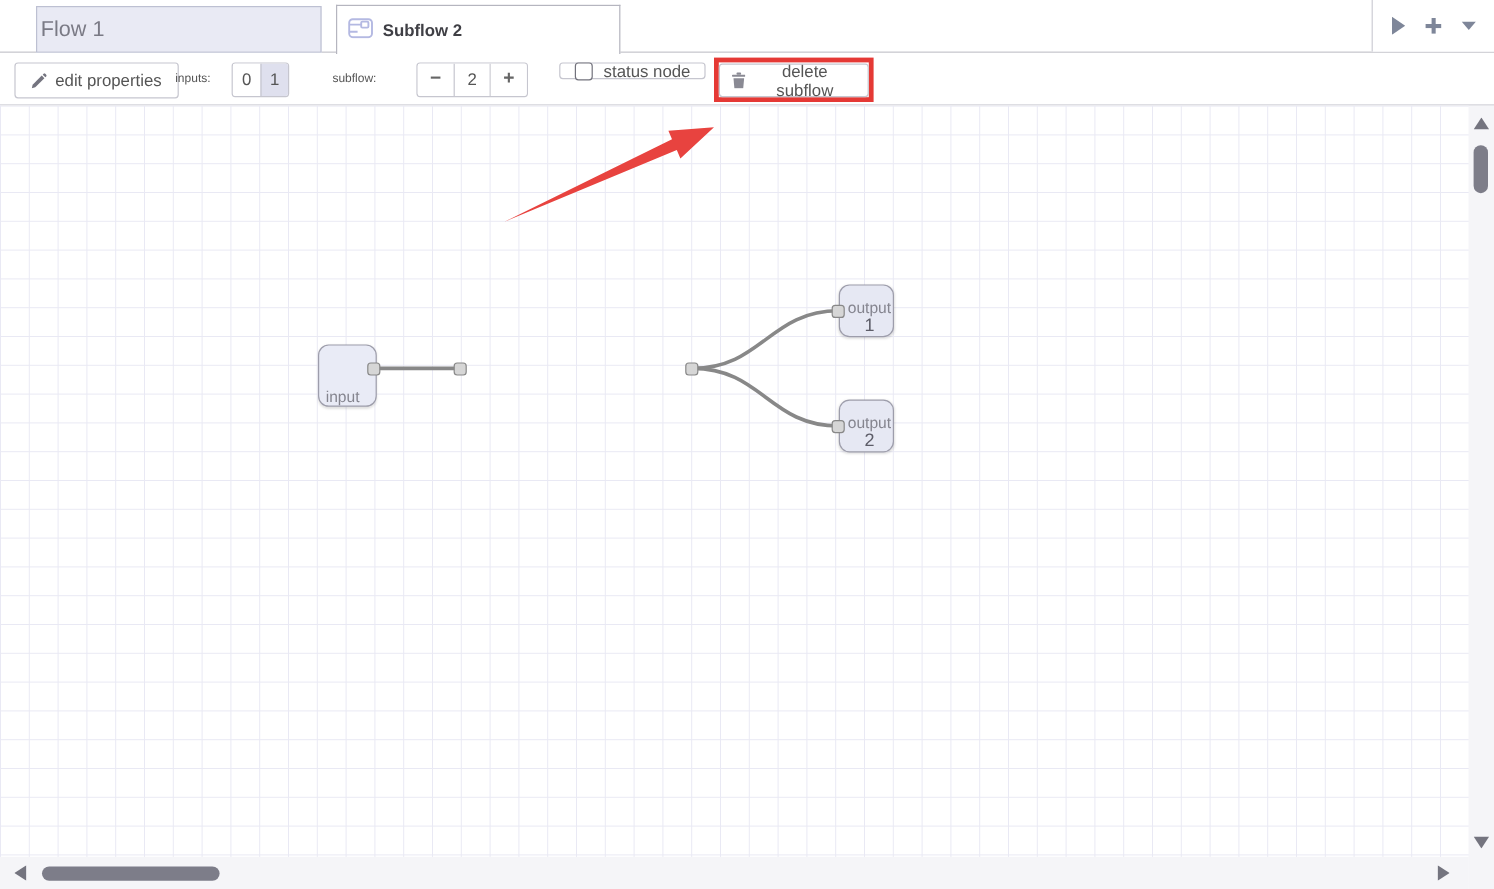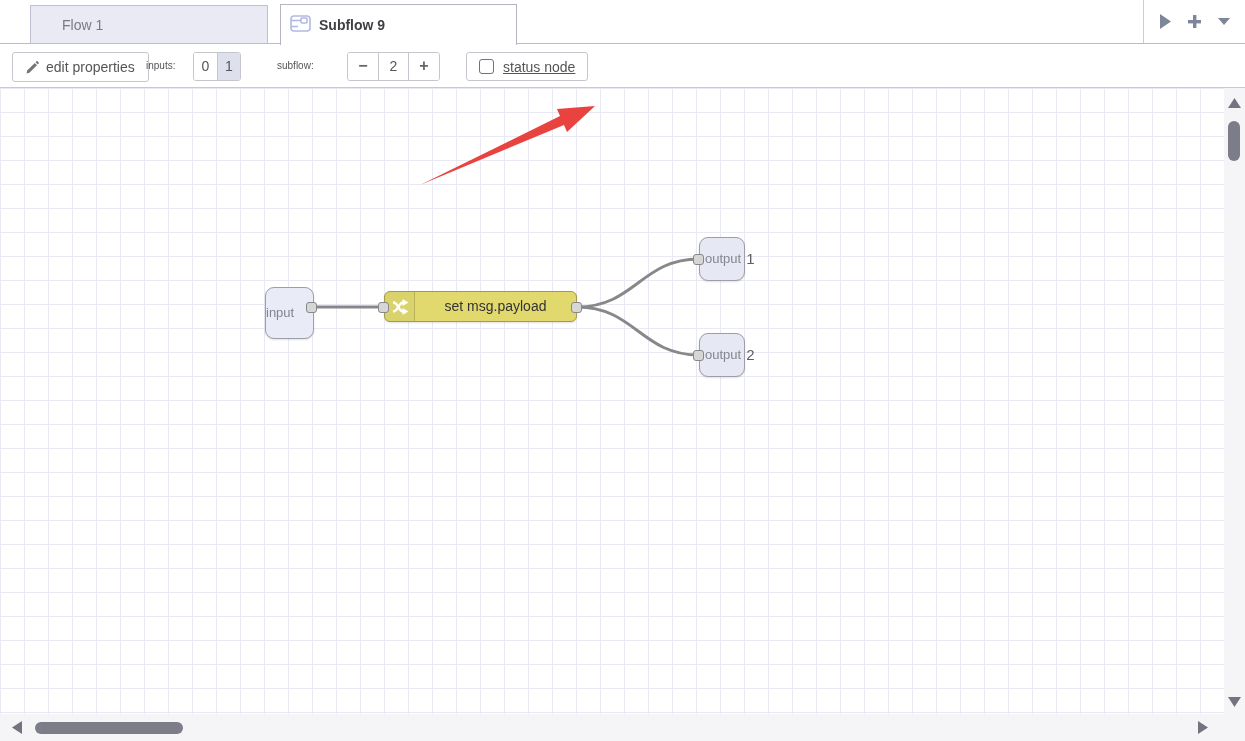--- a/index.html
+++ b/index.html
@@ -4,21 +4,21 @@
 <style>
   * { box-sizing: border-box; margin: 0; padding: 0; }
   html,body { width:1245px; height:741px; overflow:hidden;
     font-family:"Liberation Sans", sans-serif; background:#fff; }
 
   
   .tabbar { position:relative; width:1245px; height:44px; background:#fff;
     border-bottom:1px solid #bbbcc4; }
   .tab-inactive { position:absolute; left:30px; top:5px; width:238px; height:39px;
     background:#e9eaf4; border:1px solid #bdc0d2; display:flex; align-items:center;
-    padding-left:31px; color:#7a7a85; font-size:14px; cursor:pointer; }
+    padding-left:3px; color:#7a7a85; font-size:18px; cursor:pointer; }
   .tab-active { position:absolute; left:280px; top:4px; width:237px; height:41px;
     background:#fff; border:1px solid #b5b5bf; border-bottom:none; z-index:2;
     display:flex; align-items:center; gap:8px; padding-left:9px;
     color:#3f3f45; font-size:14px; font-weight:bold; }
   .tab-controls { position:absolute; right:0; top:0; width:102px; height:43px;
     border-left:1px solid #ccccd4; display:flex; align-items:center;
     justify-content:space-evenly; background:#fff; }
   .tab-controls svg { display:block; cursor:pointer; }
 
   
@@ -37,38 +37,38 @@
     font-size:14px; color:#555; background:#fff; cursor:pointer; }
   .toggle-cell.selected { background:#dfe0ee; border-left:1px solid #c6c6cf; }
   .lbl-outputs { left:277px; }
   .spinner { position:absolute; left:347px; top:8px; height:29px; display:flex;
     border:1px solid #c6c6cf; border-radius:3px; overflow:hidden; }
   .spin-btn { width:30px; height:27px; line-height:26px; text-align:center;
     font-size:16px; font-weight:bold; color:#666; background:#fff; cursor:pointer; }
   .spin-val { width:31px; height:27px; line-height:27px; text-align:center;
     font-size:14px; color:#555; background:#fff;
     border-left:1px solid #c6c6cf; border-right:1px solid #c6c6cf; }
-  .btn-status { position:absolute; left:466px; top:8px; height:29px; padding:0 12px; gap:9px;text-decoration:underline; }
+  .btn-status { position:absolute; left:466px; top:8px; height:14px; padding:0 12px; gap:9px; }
   .checkbox { width:15px; height:15px; background:#fff; border:1.5px solid #72727c;
     border-radius:3px; }
   .highlight-box { position:absolute; left:595px; top:4px; width:133px; height:37px;
     border:4px solid #e53935; display:flex; align-items:center; justify-content:center; }
   .btn-delete { height:28px; padding:0 10px; }
 
   
   .canvas { position:absolute; left:0; top:88px; width:1224px; height:653px;
     background-color:#fff;
     background-image:
       linear-gradient(#e9e9f4 1px, transparent 1px),
       linear-gradient(90deg, #e9e9f4 1px, transparent 1px);
     background-size:24px 24px; }
   .wires { position:absolute; left:0; top:0; }
   .node { position:absolute; border-radius:9px; box-shadow:0 1px 2px rgba(0,0,0,0.12); }
   .node-io { background:#e9ebf6; border:1px solid #9d9dab; display:flex;
-    flex-direction:row; align-items:center; justify-content:flex-start; cursor:pointer; }
+    flex-direction:column; align-items:center; justify-content:flex-end; cursor:pointer; }
   .node-input  { left:265px; top:199px; width:49px; height:52px; }
   .node-input .io-label { padding-right:8px; }
   .io-label { font-size:13px; color:#85858f; line-height:14px; }
   .node-output { left:699px; width:46px; height:44px; background:#e6e8f3; }
   .node-output .io-label { padding-left:5px; }
   .node-output1 { top:149px; } .node-output2 { top:245px; }
   .io-num { font-size:15px; color:#5d5d68; line-height:16px; padding-left:5px; }
   .node-change { left:384px; top:203px; width:193px; height:31px; border-radius:6px;
     background:#e2d96e; border:1px solid #a39b45; display:flex; align-items:stretch;
     cursor:pointer; }
@@ -103,21 +103,21 @@
   </div>
   <div class="tab-active">
     <span>
       <svg width="21" height="17" viewBox="0 0 21 17">
         <rect x="1" y="1" width="19" height="15" rx="3" fill="none" stroke="#b4b9e2" stroke-width="1.6"></rect>
         <path d="M1,5.5 H11" stroke="#b4b9e2" stroke-width="1.6" fill="none"></path>
         <rect x="11" y="3" width="6" height="5" rx="1" fill="#fff" stroke="#b4b9e2" stroke-width="1.6"></rect>
         <path d="M1,11.5 H8" stroke="#b4b9e2" stroke-width="1.6" fill="none"></path>
       </svg>
     </span>
-    <span>Subflow 9</span>
+    <span>Subflow 2</span>
   </div>
   <div class="tab-controls">
     <svg width="12" height="15" viewBox="0 0 12 15">
         <polygon points="0,0 11,7.5 0,15" fill="#7e8699"></polygon>
       </svg>
     <svg width="15" height="15" viewBox="0 0 15 15">
         <rect x="6" y="1" width="3.4" height="13" fill="#7e8699"></rect>
         <rect x="1" y="6" width="13" height="3.4" fill="#7e8699"></rect>
       </svg>
     <svg width="12" height="7" viewBox="0 0 12 7">
@@ -146,45 +146,44 @@
     <span class="spin-btn">−</span>
     <span class="spin-val">2</span>
     <span class="spin-btn">+</span>
   </div>
 
   <button class="btn btn-status">
     <span class="checkbox"></span>
     <span>status node</span>
   </button>
 
+  <div class="highlight-box">
+    <button class="btn btn-delete">
+      <svg width="12" height="14" viewBox="0 0 12 14">
+        <rect x="4" y="0" width="4" height="2" rx="0.7" fill="#8a8a94"></rect>
+        <rect x="0" y="2" width="12" height="1.8" rx="0.6" fill="#8a8a94"></rect>
+        <path d="M1.3,5 h9.4 l-0.8,9 h-7.8 Z" fill="#8a8a94"></path>
+      </svg>
+      <span>delete subflow</span>
+    </button>
+  </div>
 </div>
 
 <div class="canvas">
   <svg class="wires" width="1224" height="653" viewBox="0 0 1224 653">
     <path d="M314,219 L384,219" stroke="#888888" stroke-width="3" fill="none" stroke-linecap="round"></path>
     <path d="M577,219 C635,219 641,171 699,171" stroke="#888888" stroke-width="3" fill="none" stroke-linecap="round"></path>
     <path d="M577,219 C635,219 641,267 699,267" stroke="#888888" stroke-width="3" fill="none" stroke-linecap="round"></path>
     <polygon points="595,18 567,44 564,37 420,97 560,28 557,21" fill="#e8433f"></polygon>
   </svg>
 
   <div class="node node-io node-input">
     <span class="io-label">input</span>
   </div>
 
-  <div class="node node-change">
-    <span class="node-icon-region">
-      <svg width="20" height="20" viewBox="0 0 20 20">
-        <path d="M3,14.5 C8.5,14.5 8.5,5.5 13,5.5" stroke="#fff" stroke-width="2.4" fill="none"></path>
-        <polygon points="12.5,2 18.5,5.5 12.5,9" fill="#fff"></polygon>
-        <path d="M3,5.5 C8.5,5.5 8.5,14.5 13,14.5" stroke="#fff" stroke-width="2.4" fill="none"></path>
-        <polygon points="12.5,11 18.5,14.5 12.5,18" fill="#fff"></polygon>
-      </svg>
-    </span>
-    <span class="node-change-label">set msg.payload</span>
-  </div>
 
   <div class="node node-io node-output node-output1">
     <span class="io-label">output</span>
     <span class="io-num">1</span>
   </div>
 
   <div class="node node-io node-output node-output2">
     <span class="io-label">output</span>
     <span class="io-num">2</span>
   </div>

